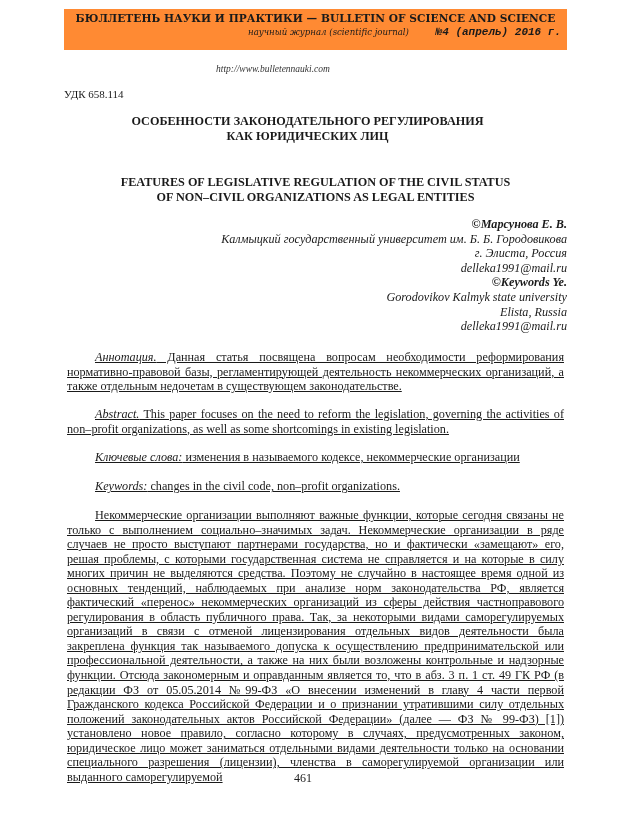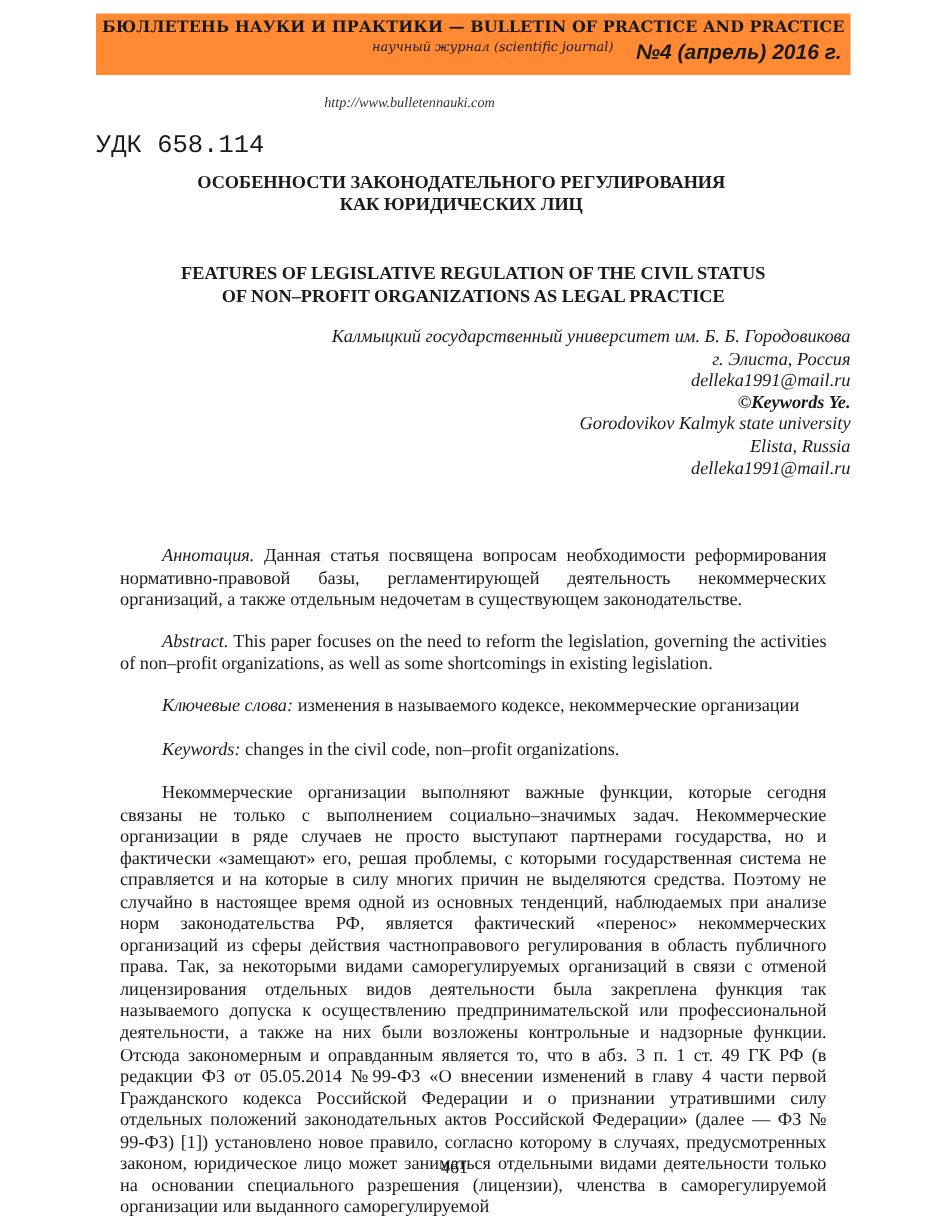--- a/index.html
+++ b/index.html
@@ -5,67 +5,68 @@
   html, body { margin: 0; padding: 0; background: #ffffff; }
   body { width: 634px; height: 820px; position: relative; overflow: hidden;
          font-family: "Liberation Serif", "DejaVu Serif", serif; color: #1a1a1a; }
   .banner { position: absolute; left: 64px; top: 9px; width: 503px; height: 41px;
             background: #ff8a33; }
   .banner-title { position: absolute; left: 0; right: 0; top: 3px; text-align: center;
                   font-family: "DejaVu Serif", serif; font-weight: bold; font-size: 10.6px;
                   letter-spacing: 0.05px; color: #1a1a1a; white-space: nowrap; }
   .banner-sub { position: absolute; left: 148px; top: 18px; font-family: "DejaVu Serif", serif;
                 font-style: italic; font-size: 8.6px; color: #1a1a1a; white-space: nowrap; margin-left: 36px; }
-  .banner-issue { position: absolute; right: 6px; top: 17px; font-family: Liberation Sans, sans-serif;
-                  font-style: italic; font-weight: bold; font-size: 14px; color: #1a1a1a; white-space: nowrap; }
+  .banner-issue { position: absolute; right: 6px; top: 17px; font-family: Liberation Mono, monospace;
+                  font-style: italic; font-weight: bold; font-size: 11px; color: #1a1a1a; white-space: nowrap; }
   .url { position: absolute; left: 0; width: 546px; top: 64px; text-align: center;
          font-style: italic; font-size: 9.5px; color: #333; }
-  .udk { position: absolute; left: 64px; top: 88px; font-size: 17px; font-family: Liberation Mono, monospace; }
+  .udk { position: absolute; left: 64px; top: 88px; font-size: 11px; }
   .title-ru { position: absolute; left: 56px; width: 503px; top: 114px; text-align: center;
               font-weight: bold; font-size: 12.2px; line-height: 14.5px; }
   .title-en { position: absolute; left: 64px; width: 503px; top: 175px; text-align: center;
               font-weight: bold; font-size: 12.2px; line-height: 14.5px; }
   .authors { position: absolute; right: 67px; top: 217px; text-align: right;
              font-style: italic; font-size: 12.2px; line-height: 14.6px; }
   .authors .b { font-weight: bold; }
   .body { position: absolute; left: 64px; width: 503px; font-size: 12.2px; line-height: 14.55px;
           text-align: justify; }
-  .body p { margin: 16px; text-indent: 28px; }
+  .body p { margin: 3px; text-indent: 28px; text-decoration: underline; }
   .abs-ru { top: 347px; }
   .abs-en { top: 404px; }
   .kw-ru { top: 447px; }
   .kw-en { top: 476px; }
   .main { top: 505px; }
   .it { font-style: italic; }
   .pagenum { position: absolute; left: 0; width: 606px; top: 771px; text-align: center; font-size: 12px; }
 </style>
 </head>
 <body>
 
 <div class="banner" style="background: rgb(255, 138, 51);">
-  <div class="banner-title">БЮЛЛЕТЕНЬ НАУКИ И ПРАКТИКИ — BULLETIN OF PRACTICE AND PRACTICE</div>
+  <div class="banner-title">БЮЛЛЕТЕНЬ НАУКИ И ПРАКТИКИ — BULLETIN OF SCIENCE AND SCIENCE</div>
   <div class="banner-sub">научный журнал (scientific journal)</div>
   <div class="banner-issue">№4 (апрель) 2016  г.</div>
 </div>
 
 <div class="url">http://www.bulletennauki.com</div>
 
 <div class="udk">УДК 658.114</div>
 
 <div class="title-ru">
   <div>ОСОБЕННОСТИ ЗАКОНОДАТЕЛЬНОГО РЕГУЛИРОВАНИЯ</div>
   <div>КАК ЮРИДИЧЕСКИХ ЛИЦ</div>
 </div>
 
 <div class="title-en">
   <div>FEATURES OF LEGISLATIVE REGULATION OF THE CIVIL STATUS</div>
-  <div>OF NON–PROFIT ORGANIZATIONS AS LEGAL PRACTICE</div>
+  <div>OF NON–CIVIL ORGANIZATIONS AS LEGAL ENTITIES</div>
 </div>
 
 <div class="authors">
+  <div class="b">©Марсунова Е. В.</div>
   <div>Калмыцкий государственный университет им. Б. Б. Городовикова</div>
   <div>г. Элиста, Россия</div>
   <div>delleka1991@mail.ru</div>
   <div class="b">©Keywords Ye.</div>
   <div>Gorodovikov Kalmyk state university</div>
   <div>Elista, Russia</div>
   <div>delleka1991@mail.ru</div>
 </div>
 
 <div class="body abs-ru">

